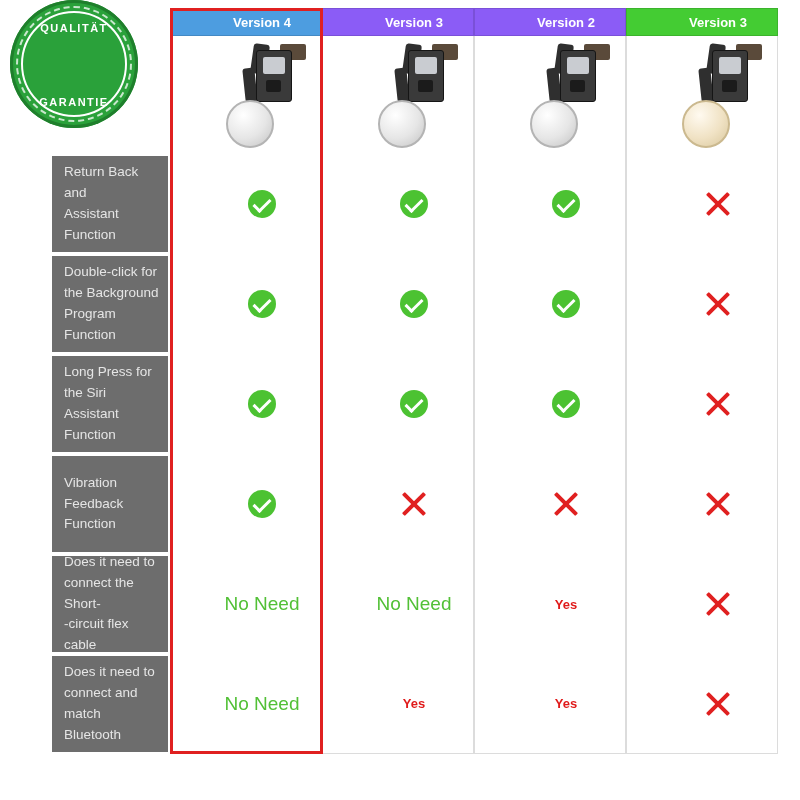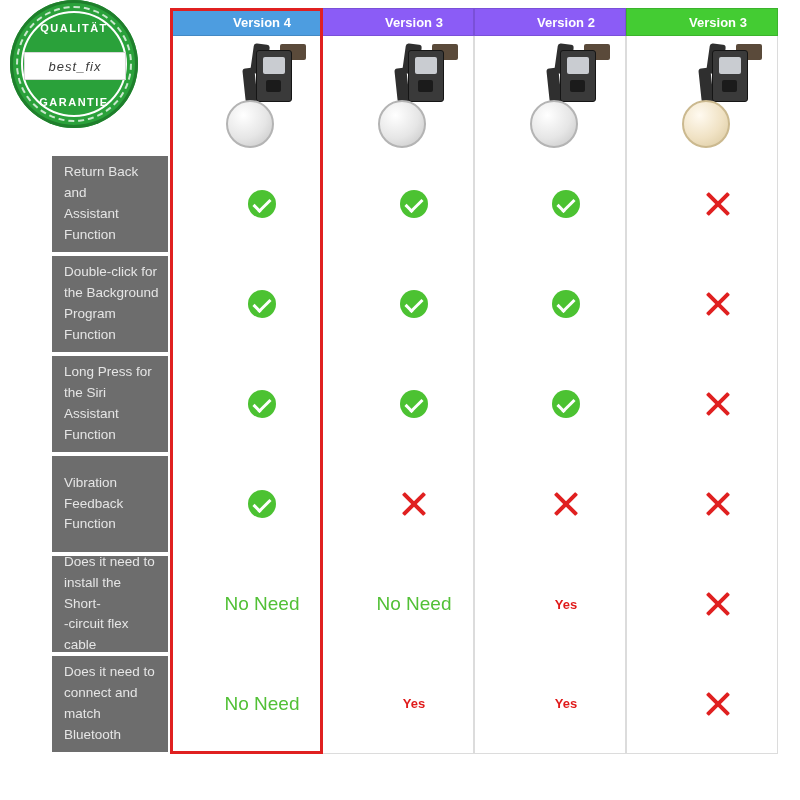--- a/index.html
+++ b/index.html
@@ -256,21 +256,20 @@
     border-color: #cbb98f;
   }
 </style>
 </head>
 <body>
 
 <div class="badge">
   <div class="badge-seal"></div>
   <div class="badge-ring"></div>
   <div class="badge-top-text">QUALITÄT</div>
-  <div class="badge-label">best_fix</div>
   <div class="badge-bottom-text">GARANTIE</div>
 </div>
 
 <div class="table">
   <div class="grid">
 
     <div class="cell hdr hdr-blank"></div>
     <div class="cell hdr" style="background:#4d9de0;">Version 4</div>
     <div class="cell hdr" style="background:#8b5cf6;">Version 3</div>
     <div class="cell hdr" style="background:#8b5cf6;">Version 2</div>
@@ -399,21 +398,21 @@
         <div class="cross"></div>
       </div>
     <div class="cell datacell">
         <div class="cross"></div>
       </div>
 
     <div class="cell">
       <div class="rowlabel">
         <div>
           <span>Does it need to</span>
-          <span>install the Short-</span>
+          <span>connect the Short-</span>
           <span>-circuit flex cable</span>
         </div>
       </div>
     </div>
     <div class="cell datacell">
         <span class="txt-green">No Need</span>
       </div>
     <div class="cell datacell">
         <span class="txt-green">No Need</span>
       </div>

